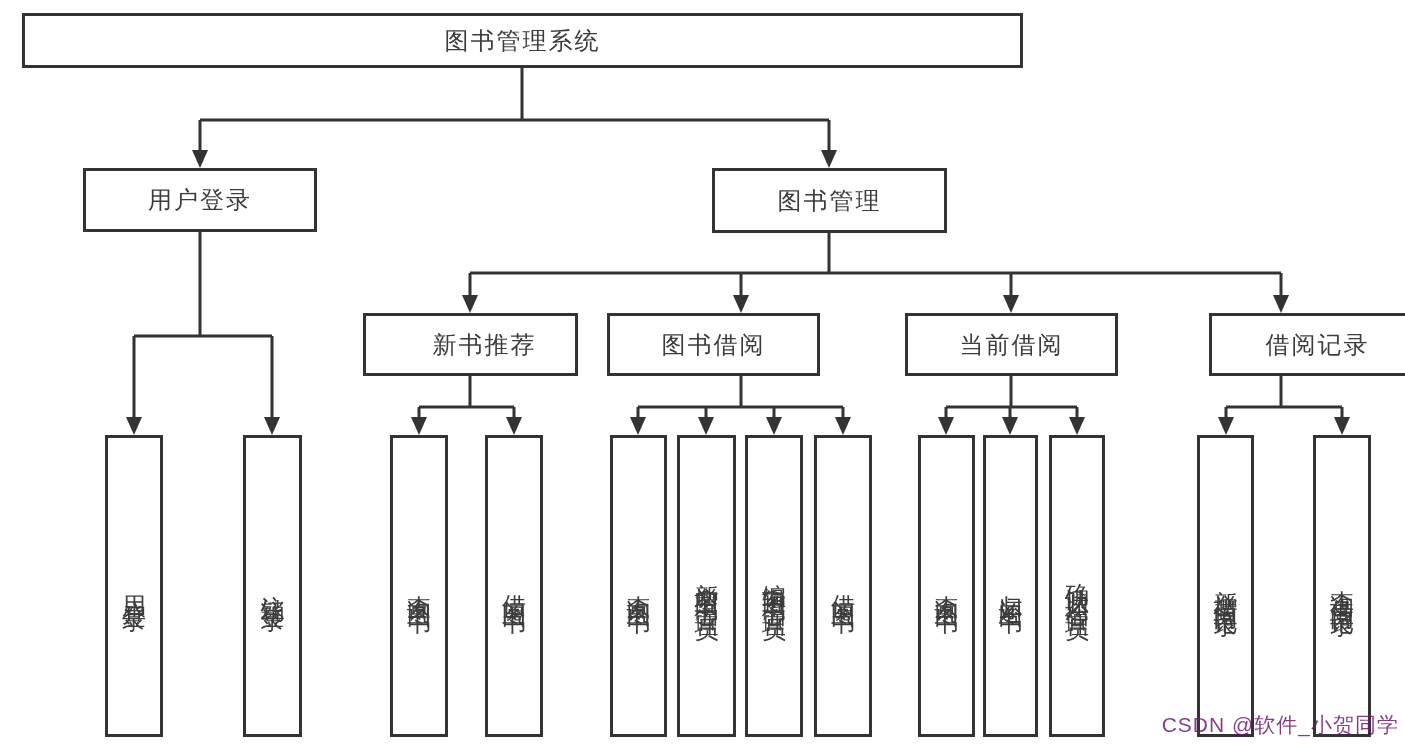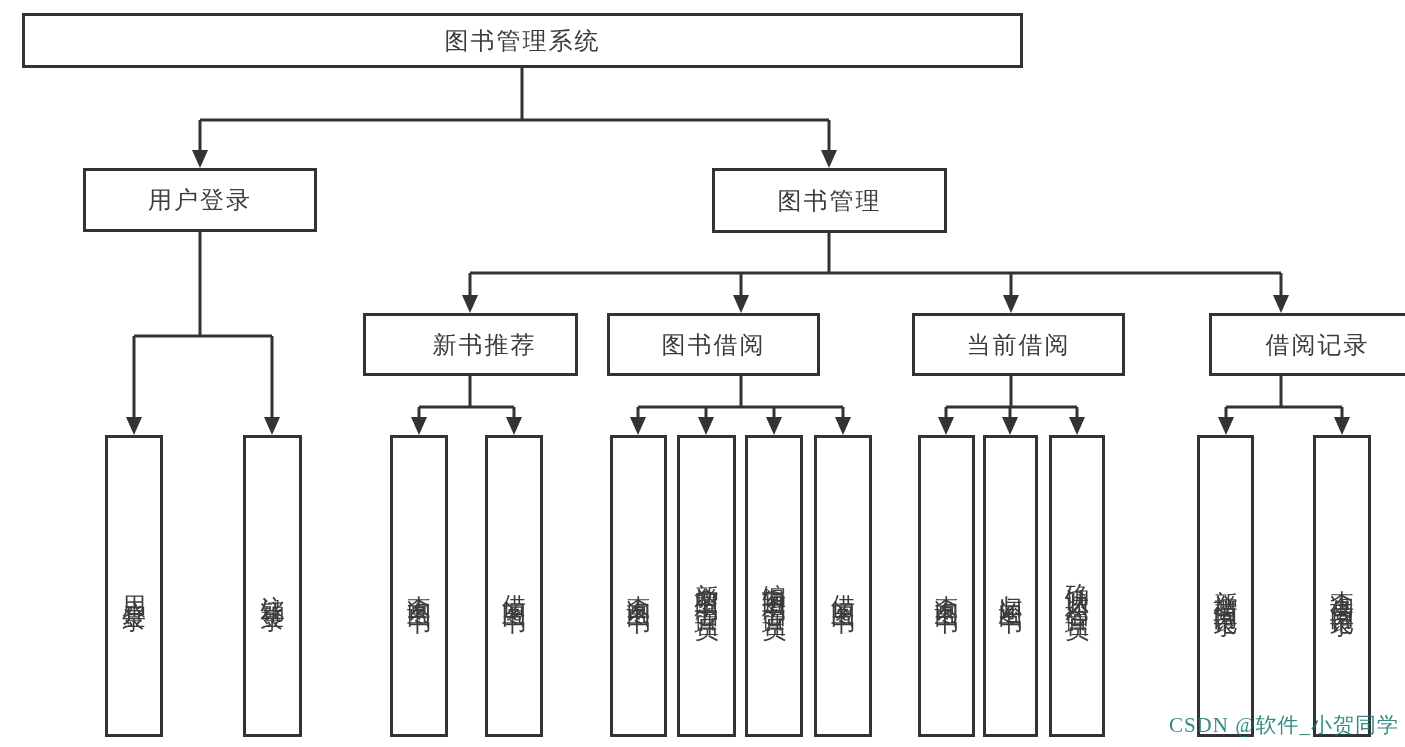--- a/index.html
+++ b/index.html
@@ -5,21 +5,21 @@
   html, body {
     margin: 0;
     padding: 0;
     background: #ffffff;
   }
   .stage {
     position: relative;
     width: 1405px;
     height: 747px;
     background: #ffffff;
-    font-family: Liberation Serif, serif;
+    font-family: Liberation Sans, sans-serif;
     color: #333333;
     overflow: hidden;
   }
   .connectors {
     position: absolute;
     left: 0;
     top: 0;
   }
   .node {
     position: absolute;
@@ -43,21 +43,21 @@
     writing-mode: vertical-rl;
     text-orientation: mixed;
     letter-spacing: 5px;
     line-height: 1;
   }
   .watermark {
     position: absolute;
     right: 6px;
     bottom: 8px;
     font-size: 21px;
-    color: #0f766e;
+    color: #701a75;
     opacity: 0.85;
     letter-spacing: 1px;
     white-space: nowrap;
     z-index: 10;
   }
 </style>
 </head>
 <body>
 
 <div class="stage">
@@ -121,21 +121,21 @@
     </g>
   </svg>
 
   <div class="node hnode" style="left:22px; top:13px; width:1001px; height:55px;">图书管理系统</div>
 
   <div class="node hnode" style="left:83px; top:168px; width:234px; height:64px;">用户登录</div>
   <div class="node hnode" style="left:712px; top:168px; width:235px; height:65px;">图书管理</div>
 
   <div class="node hnode" style="left:363px; top:313px; width:215px; height:63px;padding-left:28px;">新书推荐</div>
   <div class="node hnode" style="left:607px; top:313px; width:213px; height:63px;">图书借阅</div>
-  <div class="node hnode" style="left:905px; top:313px; width:213px; height:63px;margin-left:7px;">当前借阅</div>
+  <div class="node hnode" style="left:905px; top:313px; width:213px; height:63px;">当前借阅</div>
   <div class="node hnode" style="left:1173px; top:313px; width:217px; height:63px;margin-left:36px;">借阅记录</div>
 
   <div class="node leaf" style="left:105px; width:58px;">用户登录</div>
   <div class="node leaf" style="left:243px; width:59px;">注销登录</div>
 
   <div class="node leaf" style="left:390px; width:58px;">查询图书</div>
   <div class="node leaf" style="left:485px; width:58px;">借阅图书</div>
 
   <div class="node leaf" style="left:610px; width:57px;">查询图书</div>
   <div class="node leaf" style="left:677px; width:59px;">新增图书（管理员）</div>

